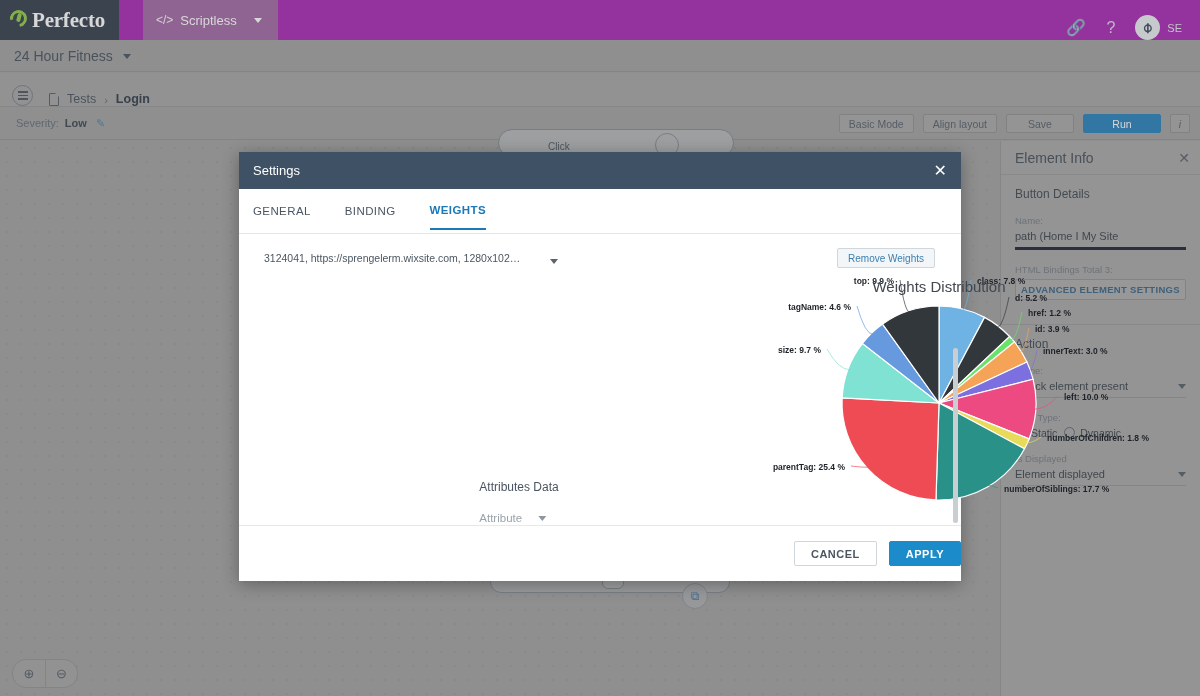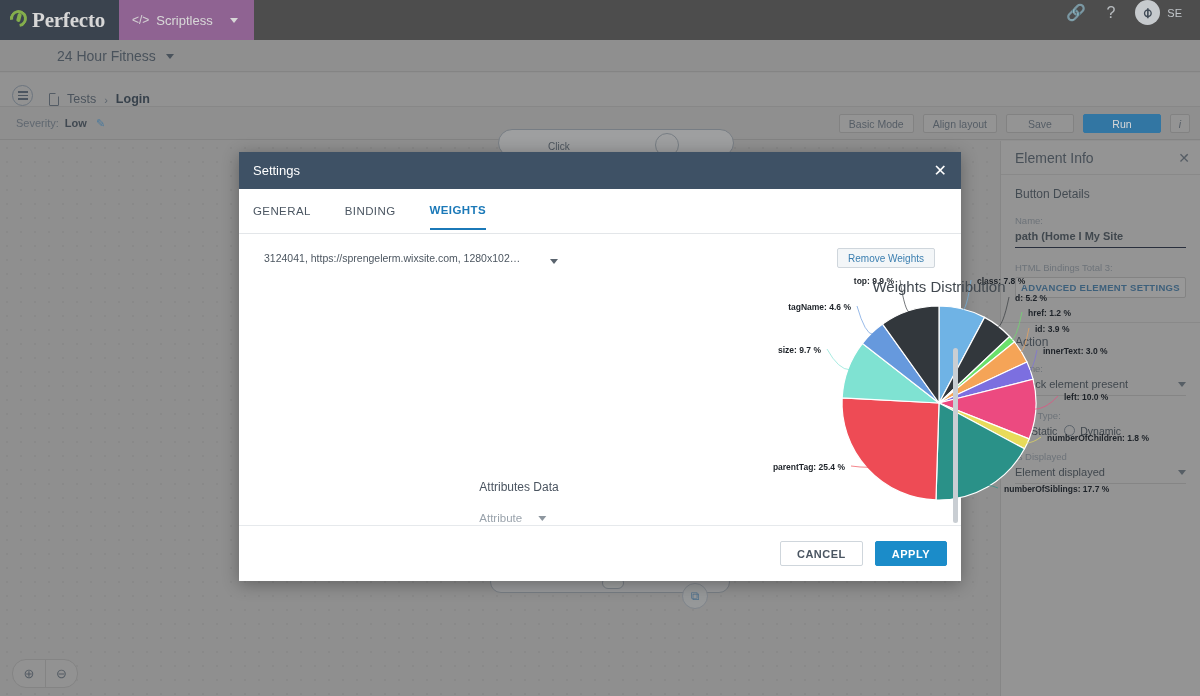--- a/index.html
+++ b/index.html
@@ -8,21 +8,21 @@
     width: 1200px; height: 696px;
     overflow: hidden;
     font-family: "Liberation Sans", sans-serif;
     background: #9b9b9b;
   }
   #app { position: relative; width: 1200px; height: 696px; }
 
   
   .topnav {
     position: absolute; top: 0; left: 0; width: 1200px; height: 40px;
-    background: #404040; display: flex; align-items: flex-start;
+    background: #a21caf; display: flex; align-items: flex-end; gap: 24px;
   }
   .brand {
     display: flex; align-items: center; height: 40px;
     padding: 0 14px 0 10px; background: #263342;
   }
   .brand-logo { width: 19px; height: 21px; position: relative; margin-right: 3px; }
   .brand-logo .ring {
     position: absolute; left: 0; top: 0; width: 17px; height: 17px;
     border: 3.5px solid #8cc63f; border-radius: 50%;
     border-bottom-color: transparent;
@@ -60,21 +60,21 @@
     font-weight: bold;
   }
   .avatar-initials { font-size: 11px; color: #dfe5ea; }
 
   
   .projectbar {
     position: absolute; top: 40px; left: 0; width: 1200px; height: 32px;
     background: #9b9b9b; border-bottom: 1px solid #8d8d8d;
     display: flex; align-items: center; padding-left: 14px;
   }
-  .project-title { color: #3c4855; font-size: 14px; margin-left: 43px; }
+  .project-title { color: #3c4855; font-size: 14px; }
   .chev-down {
     display: inline-block; width: 0; height: 0; margin-left: 6px;
     border-left: 4px solid transparent; border-right: 4px solid transparent;
     border-top: 5px solid #3c4855; vertical-align: middle;
   }
 
   
   .crumbbar {
     position: absolute; top: 73px; left: 0; width: 1200px; height: 34px;
     background: #a0a0a0; border-bottom: 1px solid #909090;
@@ -172,22 +172,22 @@
   .rp-head {
     height: 34px; display: flex; align-items: center;
     padding: 0 10px 0 14px; border-bottom: 1px solid #949494;
   }
   .rp-title { font-size: 14px; color: #39444f; }
   .rp-close { margin-left: auto; font-size: 14px; color: #4c5661; cursor: pointer; }
   .rp-body { padding: 12px 14px; }
   .rp-sec { font-size: 12px; color: #333d47; margin-bottom: 14px; }
   .rp-lbl { font-size: 9.5px; color: #6d757e; margin-bottom: 4px; }
   .rp-val {
-    font-size: 11px; color: #2e3841; border-bottom: 1px solid #0f172a;
-    padding-bottom: 5px; margin-bottom: 14px; font-weight: bold;
+    font-size: 11px; color: #2e3841; border-bottom: 3px solid #0f172a;
+    padding-bottom: 5px; margin-bottom: 14px;
   }
   .rp-btn {
     width: 100%; height: 21px; border: 1px solid #8b8b8b; background: #a8a8a8;
     color: #2a5a80; font-size: 9.5px; font-weight: bold; letter-spacing: .3px;
     display: flex; align-items: center; justify-content: center;
     border-radius: 2px; cursor: pointer; margin-bottom: 24px;
   }
   .rp-select {
     display: flex; align-items: center; font-size: 11px; color: #2e3841;
     border-bottom: 1px solid #8e8e8e; padding-bottom: 5px; margin-bottom: 14px;
@@ -270,21 +270,21 @@
     position: absolute; left: 240px; top: 10px; transform: translateX(-50%);
     font-size: 15px; color: #41484f; white-space: nowrap;
   }
   .modal-scroll {
     position: absolute; right: 3px; top: 80px; width: 5px; height: 175px;
     background: #c9ced3; border-radius: 3px;
   }
   .modal-foot {
     position: absolute; left: 0; bottom: 0; width: 100%; height: 56px;
     border-top: 1px solid #e6e9ec; display: flex; align-items: center;
-    justify-content: flex-end; gap: 12px; padding-right: 14px;
+    justify-content: flex-end; gap: 12px; 
     background: #fff;
   }
   .mbtn {
     height: 25px; padding: 0 16px; border-radius: 2px; font-size: 11px;
     font-weight: bold; letter-spacing: .5px; display: flex;
     align-items: center; justify-content: center; cursor: pointer;
   }
   .mbtn.cancel { border: 1px solid #cfd6dc; background: #fff; color: #4b5662; }
   .mbtn.apply { background: #1b8cc9; color: #fff; border: 1px solid #1b8cc9; }
   svg text { font-family: "Liberation Sans", sans-serif; }

